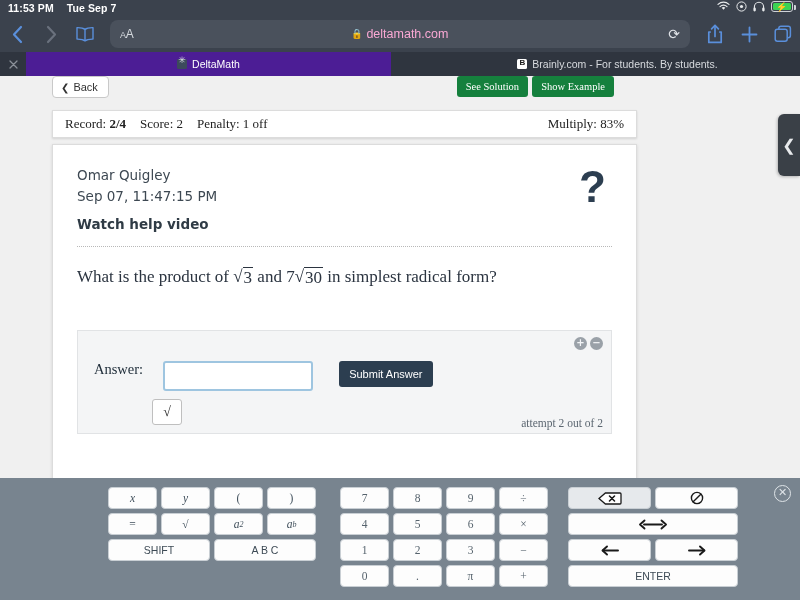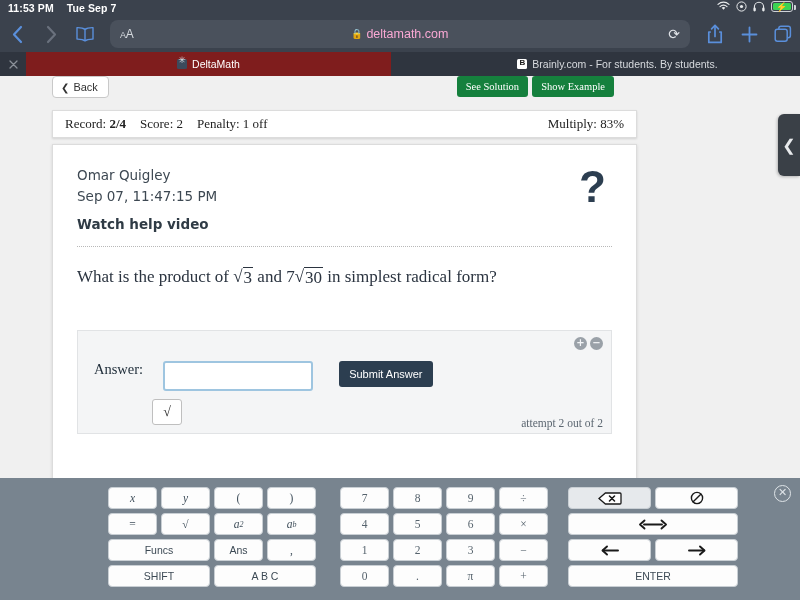--- a/index.html
+++ b/index.html
@@ -69,21 +69,21 @@
     background: #2f353f; display: flex;
   }
   .tabclose {
     width: 26px; display: flex; align-items: center; justify-content: center;
     color: #8a9099; font-size: 9px;
   }
   .tab {
     display: flex; align-items: center; justify-content: center; gap: 5px;
     font-size: 10.5px; height: 24px; position: relative;
   }
-  .tab.active { background: #7f1d1d; color: #ffffff; flex: 1; }
+  .tab.active { background: #4c1d95; color: #ffffff; flex: 1; }
   .tab.inactive { background: #2f353f; color: #d7dade; flex: 1; padding-left: 44px; }
   .tab .favicon {
     width: 10px; height: 10px; border-radius: 1.5px; display: inline-block;
     flex: 0 0 auto;
   }
   .fav-dm { background: #3c4a5c; position: relative; }
   .fav-dm::after {
     content: "✳"; position: absolute; left: 0; right: 0; top: -3px;
     font-size: 9px; color: #dfe3e8; text-align: center; line-height: 1;
   }
@@ -411,25 +411,20 @@
         <div class="key">(</div>
         <div class="key">)</div>
       </div>
       <div class="kb-row">
         <div class="key">=</div>
         <div class="key">√</div>
         <div class="key italic">a<span class="sup">2</span></div>
         <div class="key italic">a<span class="sup">b</span></div>
       </div>
       <div class="kb-row">
-        <div class="key sans k-wide2">Funcs</div>
-        <div class="key sans">Ans</div>
-        <div class="key">,</div>
-      </div>
-      <div class="kb-row">
         <div class="key sans k-wide2">SHIFT</div>
         <div class="key sans k-wide2">A B C</div>
       </div>
     </div>
 
     <div class="kb-group grp-num">
       <div class="kb-row">
         <div class="key num">7</div>
         <div class="key num">8</div>
         <div class="key num">9</div>

